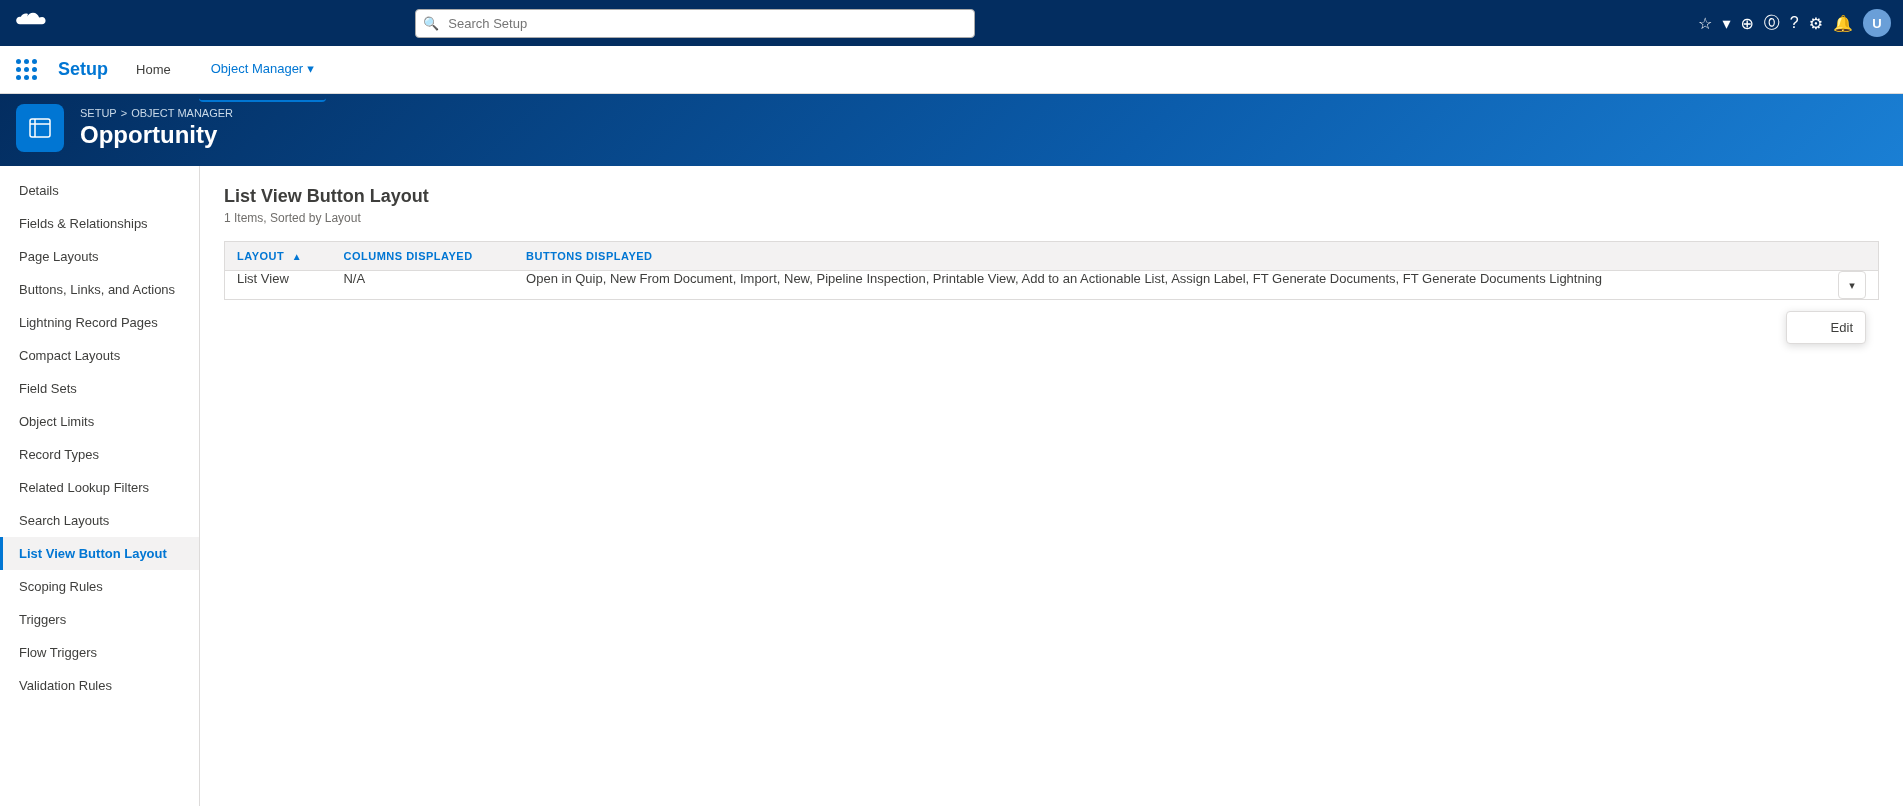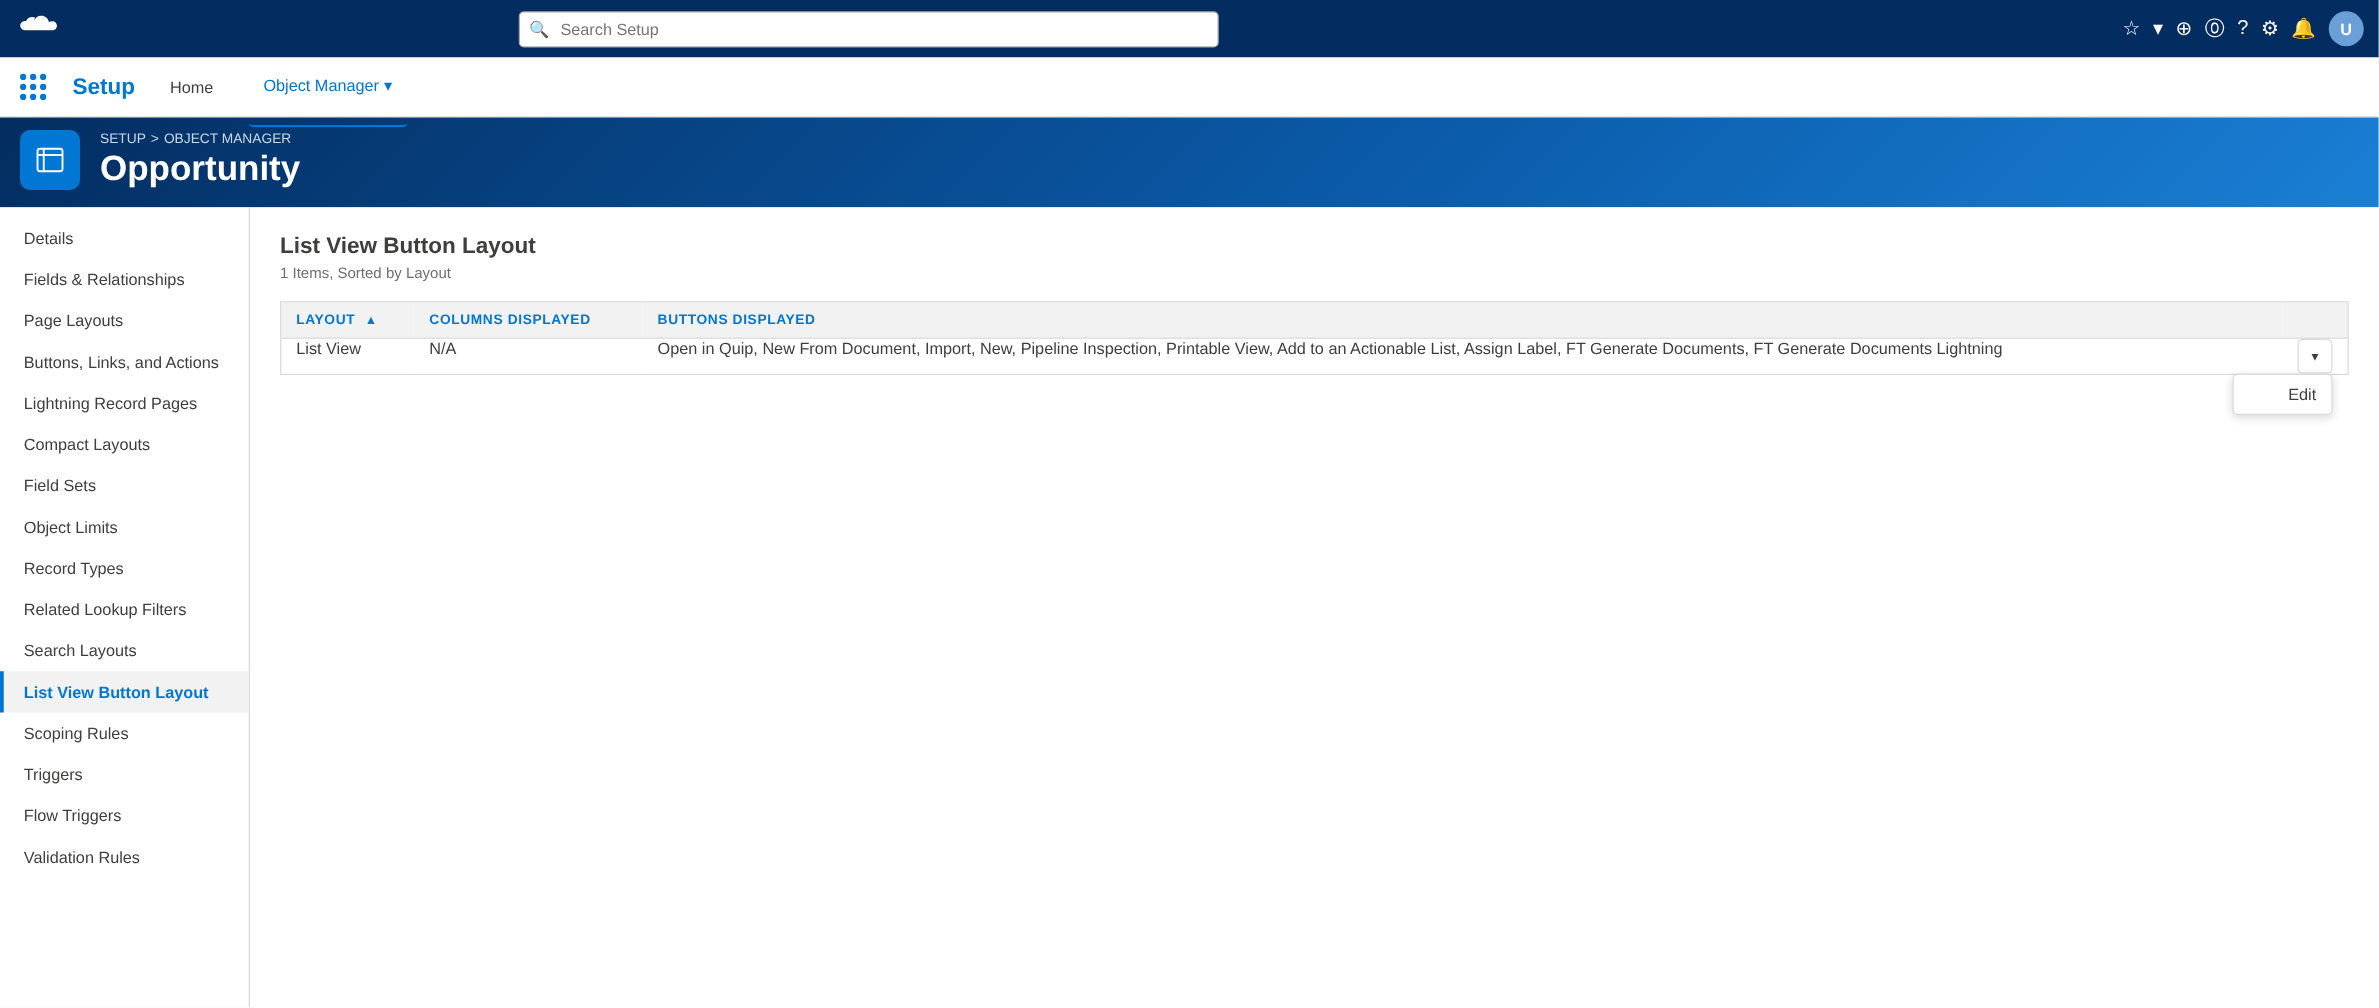--- a/index.html
+++ b/index.html
@@ -140,21 +140,21 @@
     }
     .breadcrumb {
       font-size: 11px;
       color: #c9d9e8;
       display: flex;
       gap: 4px;
       align-items: center;
     }
     .breadcrumb a { color: #c9d9e8; text-decoration: none; }
     .page-title {
-      font-size: 28px;
+      font-size: 24px;
       font-weight: 700;
       color: #fff;
     }
 
     
     .main-layout {
       display: flex;
       min-height: calc(100vh - 166px);
       background: #fff;
     }
@@ -247,21 +247,21 @@
       display: flex;
       align-items: center;
       justify-content: center;
       cursor: pointer;
       font-size: 11px;
       color: #3e3e3c;
     }
     .dropdown-menu {
       position: absolute;
       right: 12px;
-      top: 28px;
+      top: 40px;
       background: #fff;
       border: 1px solid #dddbda;
       border-radius: 4px;
       min-width: 80px;
       box-shadow: 0 2px 8px rgba(0,0,0,0.15);
       z-index: 100;
     }
     .dropdown-menu-item {
       padding: 8px 12px;
       font-size: 13px;

